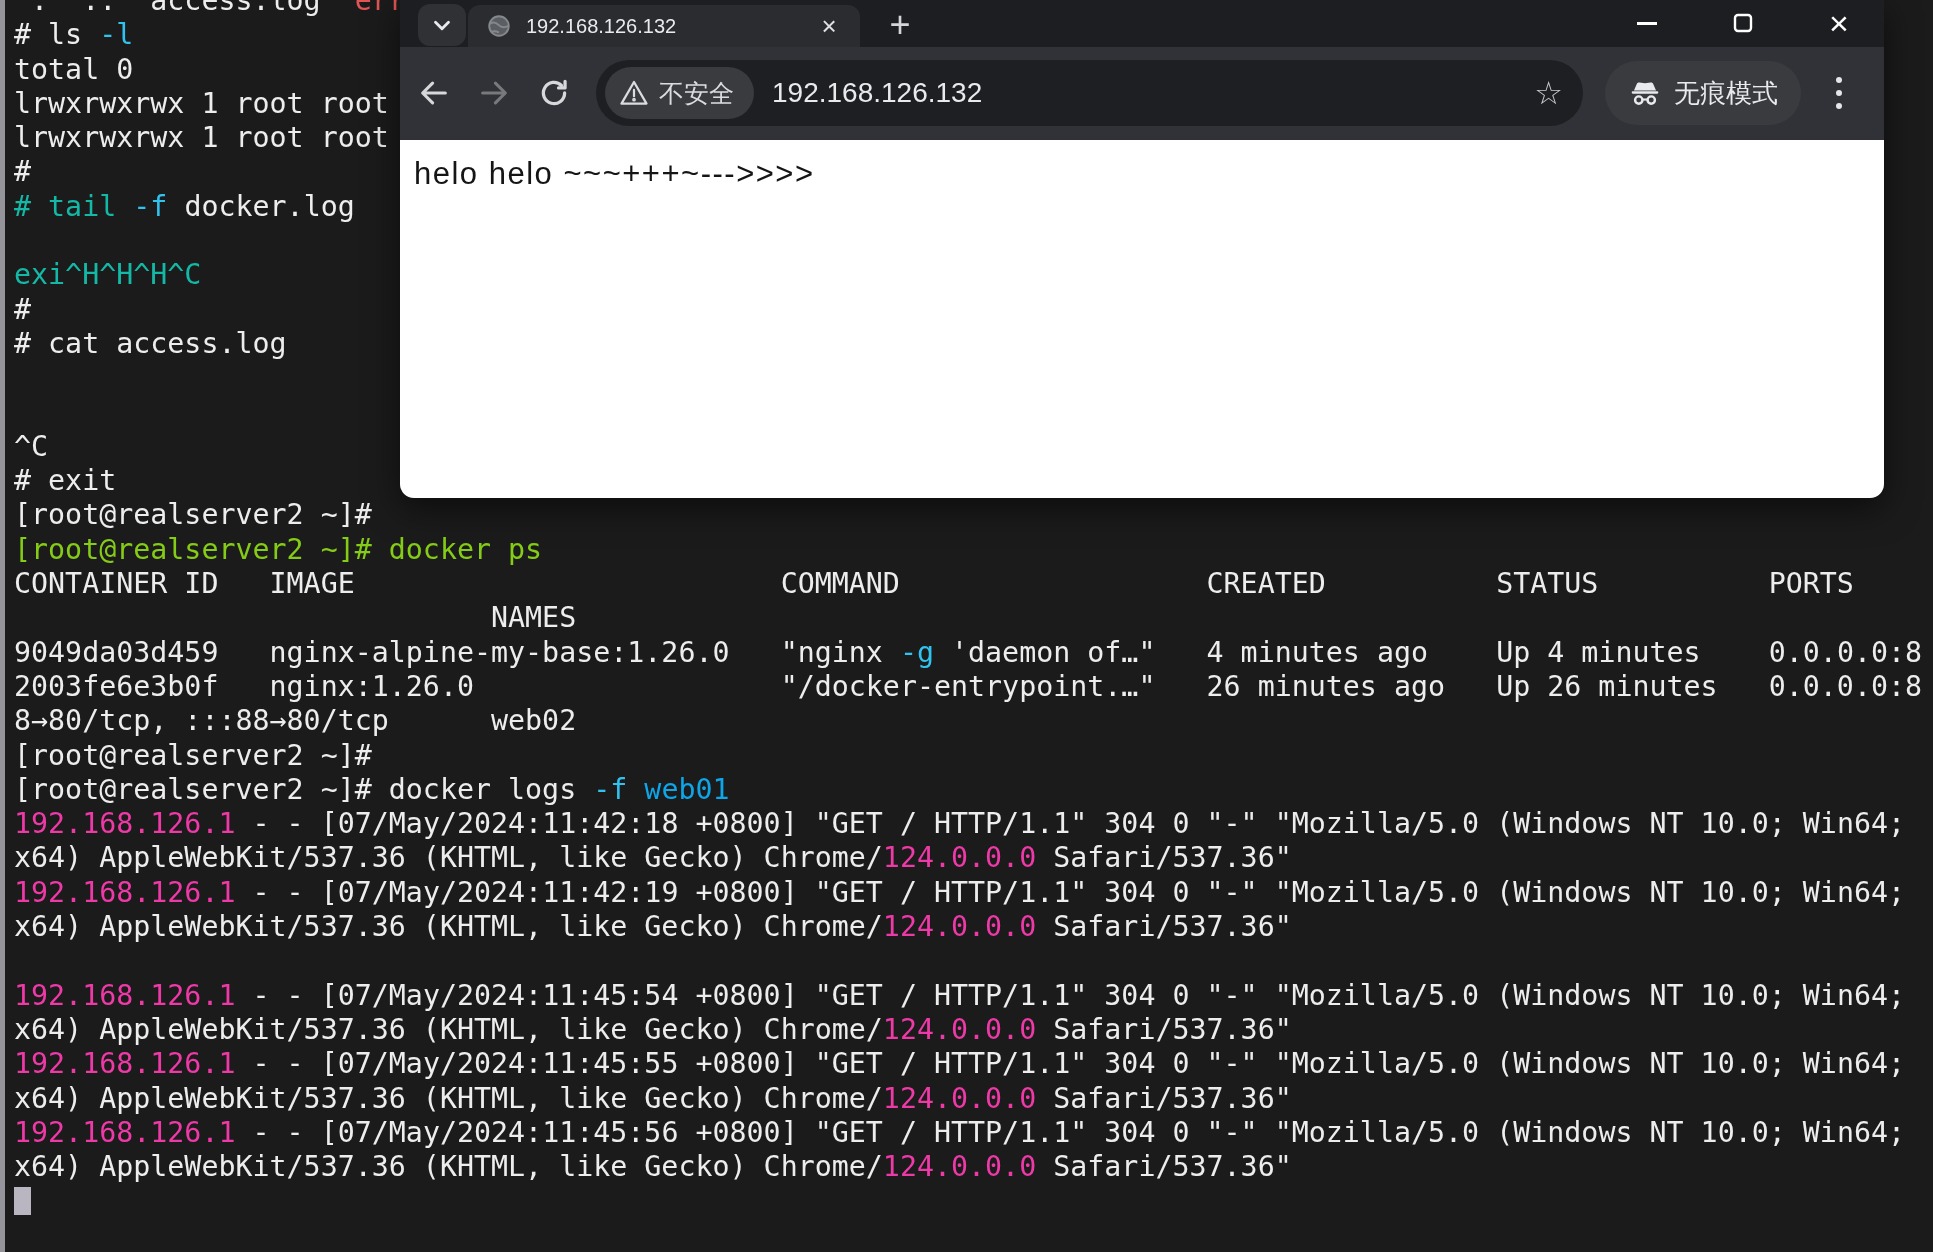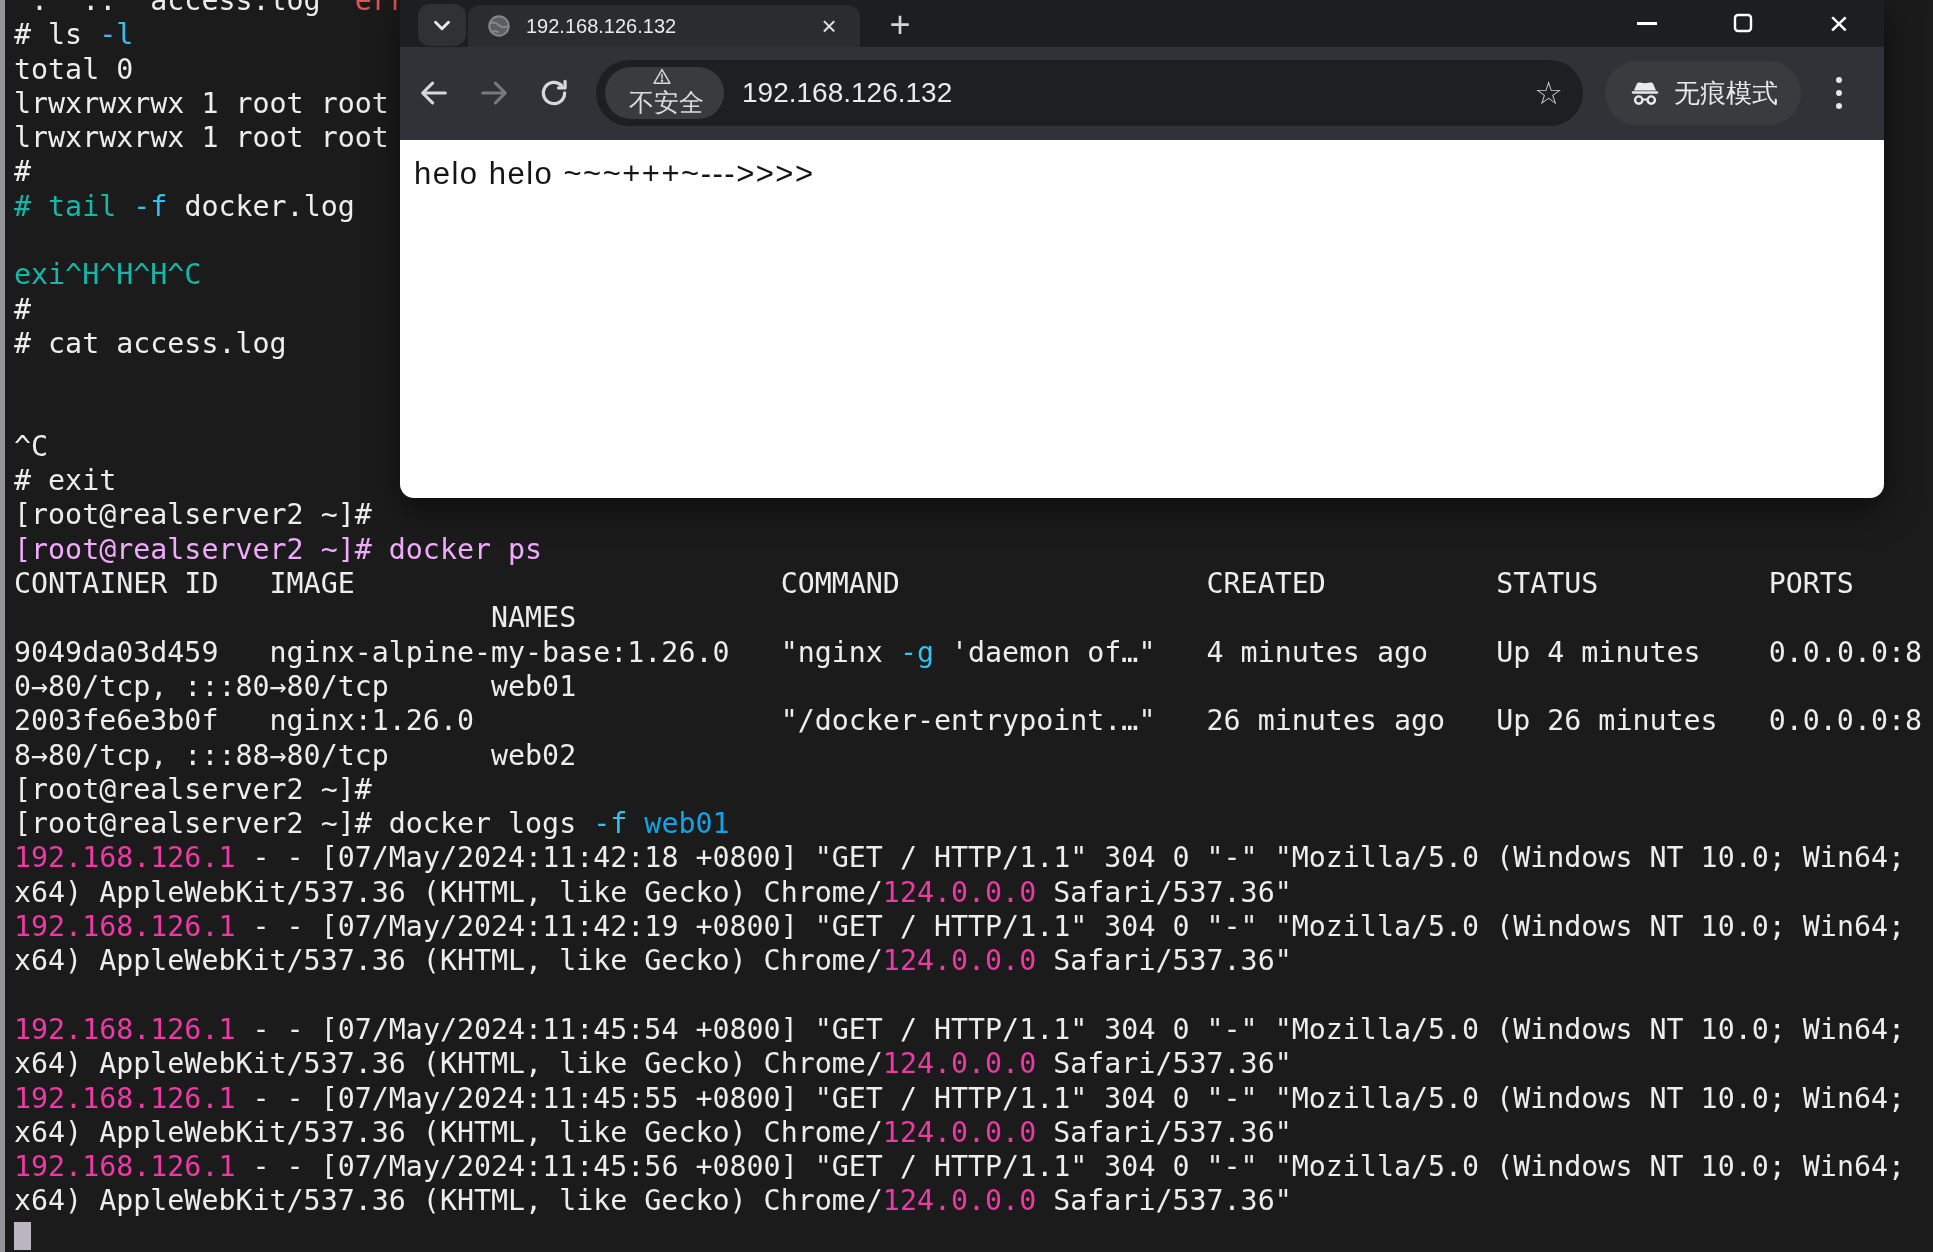--- a/index.html
+++ b/index.html
@@ -28,21 +28,21 @@
   .winctl{position:absolute;top:0;height:46px;width:62px;display:flex;align-items:center;justify-content:center;color:#fff;}
   .wc-min{left:1216px;} .wc-max{left:1312px;} .wc-close{left:1408px;font-size:34px;}
   .wc-min i{display:block;width:20px;height:3px;background:#fff;}
 
   .toolbar{position:absolute;left:0;top:47px;width:100%;height:93px;background:#313237;}
   .navbtn{position:absolute;top:22px;width:48px;height:48px;display:flex;align-items:center;justify-content:center;}
   .nb-back{left:10px;} .nb-fwd{left:70px;} .nb-reload{left:130px;}
 
   .omnibox{position:absolute;left:196px;top:13px;width:987px;height:66px;border-radius:33px;background:#1e1f22;
     display:flex;align-items:center;}
-  .secchip{margin-left:9px;height:52px;border-radius:26px;background:#3a3b3f;display:flex;align-items:center;padding:0 20px 0 14px;flex-direction:column;}
+  .secchip{margin-left:9px;height:52px;border-radius:26px;background:#3a3b3f;display:flex;align-items:center;padding:0 20px 0 14px;}
   .secchip .lbl{color:#dadce0;font-size:25px;margin-left:10px;white-space:nowrap;}
   .url{color:#e9eaec;font-size:28px;margin-left:18px;white-space:nowrap;flex:1;}
   .star{margin-right:20px;color:#c8cacd;font-size:32px;font-family:"DejaVu Sans",sans-serif;}
 
   .incog{position:absolute;left:1205px;top:14px;width:196px;height:64px;border-radius:32px;background:#3a3b3f;
     display:flex;align-items:center;justify-content:center;}
   .incog .lbl{color:#e8eaed;font-size:26px;margin-left:12px;white-space:nowrap;}
 
   .menu3{position:absolute;left:1424px;top:22px;width:30px;height:48px;display:flex;flex-direction:column;align-items:center;justify-content:center;gap:7px;}
   .menu3 i{width:6px;height:6px;border-radius:50%;background:#e4e6e8;}
@@ -68,25 +68,24 @@
         <div class="trow"><span style="color: #14b8a6; text-align: right;"># tail </span><span style="color: rgb(49, 195, 239);">-f</span><span style="color: rgb(237, 237, 238);"> docker.log</span></div>
         <div class="trow"></div>
         <div class="trow"><span style="color: #14b8a6;">exi^H^H^H^C</span></div>
         <div class="trow"><span style="color: rgb(237, 237, 238);">#</span></div>
         <div class="trow"><span style="color: rgb(237, 237, 238);"># cat access.log</span></div>
         <div class="trow"></div>
         <div class="trow"></div>
         <div class="trow"><span style="color: rgb(237, 237, 238);">^C</span></div>
         <div class="trow"><span style="color: rgb(237, 237, 238);"># exit</span></div>
         <div class="trow"><span style="color: rgb(237, 237, 238);">[root@realserver2 ~]#</span></div>
-        <div class="trow"><span style="color: #f0abfc;">[root@realserver2 ~]# docker ps</span></div>
+        <div class="trow"><span style="color: #84cc16;">[root@realserver2 ~]# docker ps</span></div>
         <div class="trow"><span style="color: rgb(237, 237, 238);">CONTAINER ID   IMAGE                         COMMAND                  CREATED          STATUS          PORTS</span></div>
         <div class="trow"><span style="color: rgb(237, 237, 238);">                            NAMES</span></div>
         <div class="trow"><span style="color: rgb(237, 237, 238);">9049da03d459   nginx-alpine-my-base:1.26.0   "nginx </span><span style="color: rgb(49, 195, 239);">-g</span><span style="color: rgb(237, 237, 238);"> 'daemon of…"   4 minutes ago    Up 4 minutes    0.0.0.0:8</span></div>
-        <div class="trow"><span style="color: rgb(237, 237, 238);">0→80/tcp, :::80→80/tcp      web01</span></div>
         <div class="trow"><span style="color: rgb(237, 237, 238);">2003fe6e3b0f   nginx:1.26.0                  "/docker-entrypoint.…"   26 minutes ago   Up 26 minutes   0.0.0.0:8</span></div>
         <div class="trow"><span style="color: rgb(237, 237, 238);">8→80/tcp, :::88→80/tcp      web02</span></div>
         <div class="trow"><span style="color: rgb(237, 237, 238);">[root@realserver2 ~]#</span></div>
         <div class="trow"><span style="color: rgb(237, 237, 238);">[root@realserver2 ~]# docker logs </span><span style="color: rgb(49, 195, 239);">-f</span><span style="color: #0ea5e9; margin-top: 44px;"> web01</span></div>
         <div class="trow"><span style="color: rgb(238, 57, 167);">192.168.126.1</span><span style="color: rgb(237, 237, 238);"> - - [07/May/2024:11:42:18 +0800] "GET / HTTP/1.1" 304 0 "-" "Mozilla/5.0 (Windows NT 10.0; Win64;</span></div>
         <div class="trow"><span style="color: rgb(237, 237, 238);">x64) AppleWebKit/537.36 (KHTML, like Gecko) Chrome/</span><span style="color: rgb(238, 57, 167);">124.0.0.0</span><span style="color: rgb(237, 237, 238);"> Safari/537.36"</span></div>
         <div class="trow"><span style="color: rgb(238, 57, 167);">192.168.126.1</span><span style="color: rgb(237, 237, 238);"> - - [07/May/2024:11:42:19 +0800] "GET / HTTP/1.1" 304 0 "-" "Mozilla/5.0 (Windows NT 10.0; Win64;</span></div>
         <div class="trow"><span style="color: rgb(237, 237, 238);">x64) AppleWebKit/537.36 (KHTML, like Gecko) Chrome/</span><span style="color: rgb(238, 57, 167);">124.0.0.0</span><span style="color: rgb(237, 237, 238);"> Safari/537.36"</span></div>
         <div class="trow"></div>
         <div class="trow"><span style="color: rgb(238, 57, 167);">192.168.126.1</span><span style="color: rgb(237, 237, 238);"> - - [07/May/2024:11:45:54 +0800] "GET / HTTP/1.1" 304 0 "-" "Mozilla/5.0 (Windows NT 10.0; Win64;</span></div>

